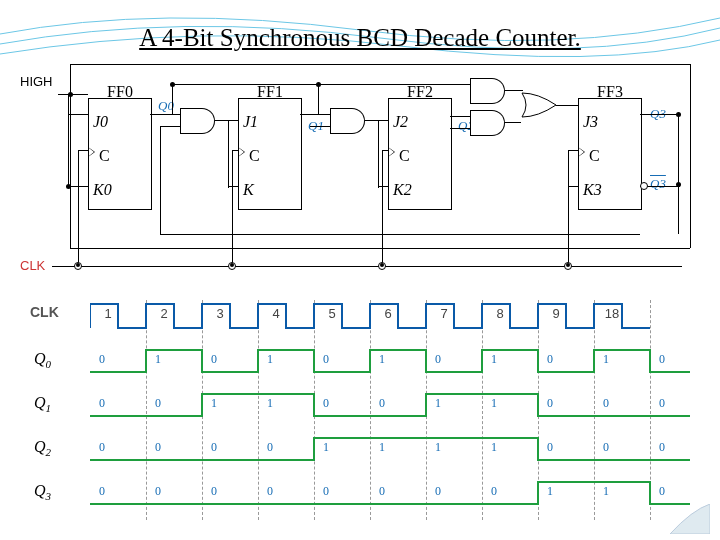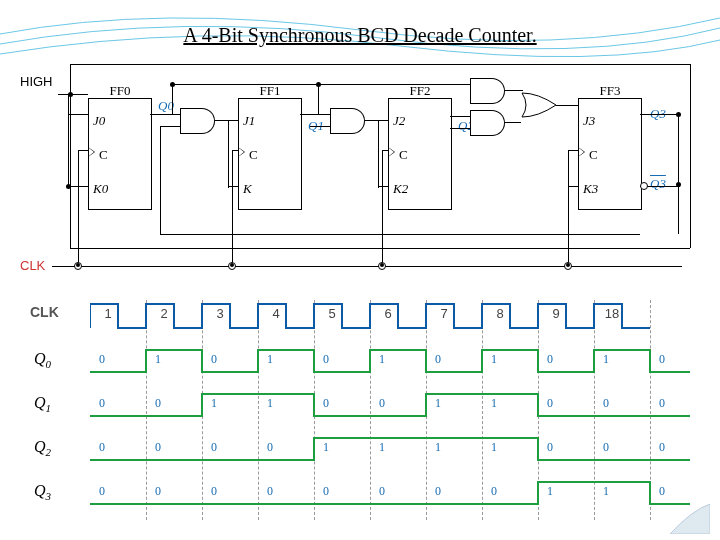--- a/index.html
+++ b/index.html
@@ -1,21 +1,21 @@
 <!DOCTYPE html>
 <html><head>
 <meta charset="utf-8">
 <style>
 body{margin:0;width:720px;height:540px;font-family:"Times New Roman",serif;background:#fff;position:relative;overflow:hidden}
 .wave-bg{position:absolute;top:0;left:0;width:720px;height:70px;pointer-events:none}
-.title{position:absolute;top:24px;left:0;width:720px;text-align:center;font-size:20px;font-weight:400}
+.title{position:absolute;top:24px;left:0;width:720px;text-align:center;font-size:25px;font-weight:400}
 .title u{text-decoration:underline}
 .schematic{position:absolute;top:62px;left:20px;width:680px;height:220px}
 .ff{position:absolute;width:62px;height:110px;border:1px solid #000;background:#fff}
-.ff .lbl{position:absolute;font-size:13px;font-family:"Times New Roman",serif}
+.ff .lbl{position:absolute;font-size:16px;font-family:"Times New Roman",serif}
 .ff .top{top:-16px;left:0;width:62px;text-align:center}
 .ff .j{top:14px;left:4px}
 .ff .c{top:48px;left:10px}
 .ff .k{top:82px;left:4px}
 .ff .tri{position:absolute;top:48px;left:-1px;width:0;height:0;border-top:5px solid transparent;border-bottom:5px solid transparent;border-left:7px solid #000}
 .ff .tri2{position:absolute;top:49px;left:0;width:0;height:0;border-top:4px solid transparent;border-bottom:4px solid transparent;border-left:5px solid #fff}
 .dot{position:absolute;width:5px;height:5px;background:#000;border-radius:50%}
 .bub{position:absolute;width:6px;height:6px;border:1px solid #000;border-radius:50%;background:#fff}
 .wire{position:absolute;background:#000}
 .hw{height:1px}

